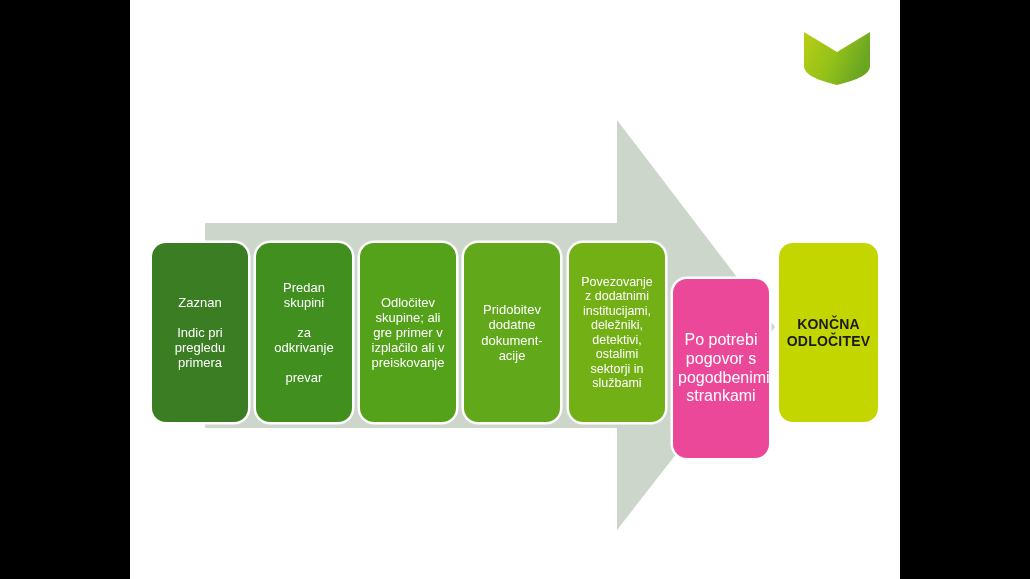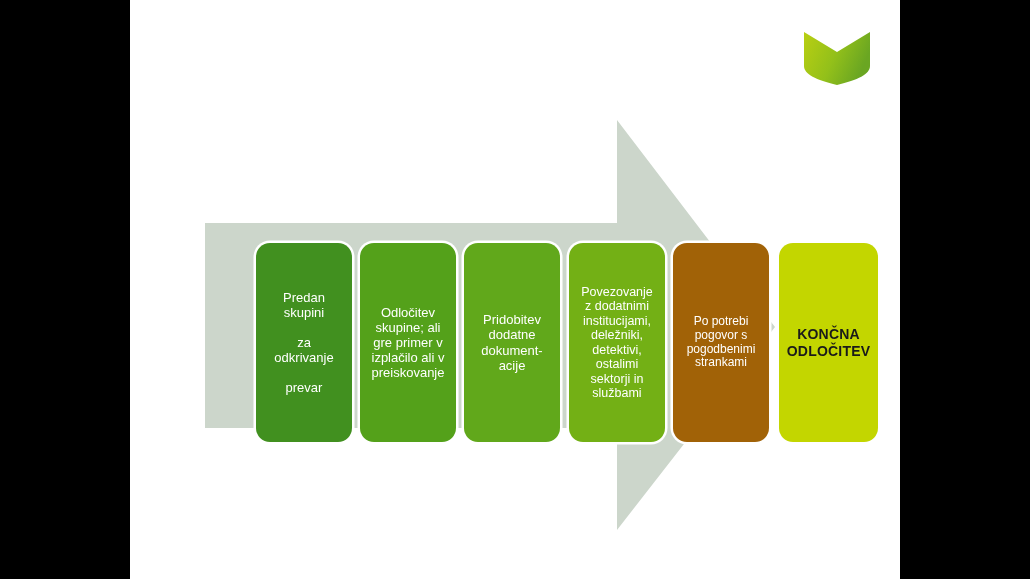--- a/index.html
+++ b/index.html
@@ -56,21 +56,21 @@
     position: absolute;
     left: 22px;   
     top: 243px;
     width: 726px;
     height: 166px;
   }
 
   .step-box {
     position: absolute;
     top: 0;
-    height: 199px;
+    height: 179px;
     border-radius: 14px;
     box-sizing: border-box;
     display: flex;
     align-items: center;
     justify-content: center;
     text-align: center;
     color: #ffffff;
     line-height: 1.16;
     padding: 4px 5px;
     box-shadow: 0 0 0 2.5px #ffffff;
@@ -105,20 +105,27 @@
           <stop offset="0%" stop-color="#b9cf12"></stop>
           <stop offset="55%" stop-color="#93c01a"></stop>
           <stop offset="100%" stop-color="#6aa622"></stop>
         </linearGradient>
       </defs>
       <path d="M2,2 L2,36 C2,44 14,50 35,55 C56,50 68,44 68,36 L68,2 L35,22 Z" fill="url(#logo-grad)"></path>
     </svg>
 
     <div id="steps-row">
 
+      <div class="step-box" style="left: 0px; width: 96px; background: rgb(58, 125, 34); font-size: 13px;">
+        <span class="step-text">Zaznan
+
+Indic pri
+pregledu
+primera</span>
+      </div>
 
       <div class="step-box" style="left: 104px; width: 96px; background: rgb(65, 144, 31); font-size: 13px;">
         <span class="step-text">Predan
 skupini
 
 za
 odkrivanje
 
 prevar</span>
       </div>
@@ -142,21 +149,21 @@
         <span class="step-text">Povezovanje
 z dodatnimi
 institucijami,
 deležniki,
 detektivi,
 ostalimi
 sektorji in
 službami</span>
       </div>
 
-      <div class="step-box" style="left: 521px; width: 96px; background: #a16207; font-size: 12px;">
+      <div class="step-box" style="left: 521px; width: 96px; background: #ec4899; font-size: 16px; margin-top: 36px;">
         <span class="step-text">Po potrebi
 pogovor s
 pogodbenimi
 strankami</span>
       </div>
 
       <div class="step-box final" style="left: 627px; width: 99px; background: rgb(195, 214, 0); font-size: 14px; justify-content: center;">
         <span class="step-text">KONČNA
 ODLOČITEV</span>
       </div>

